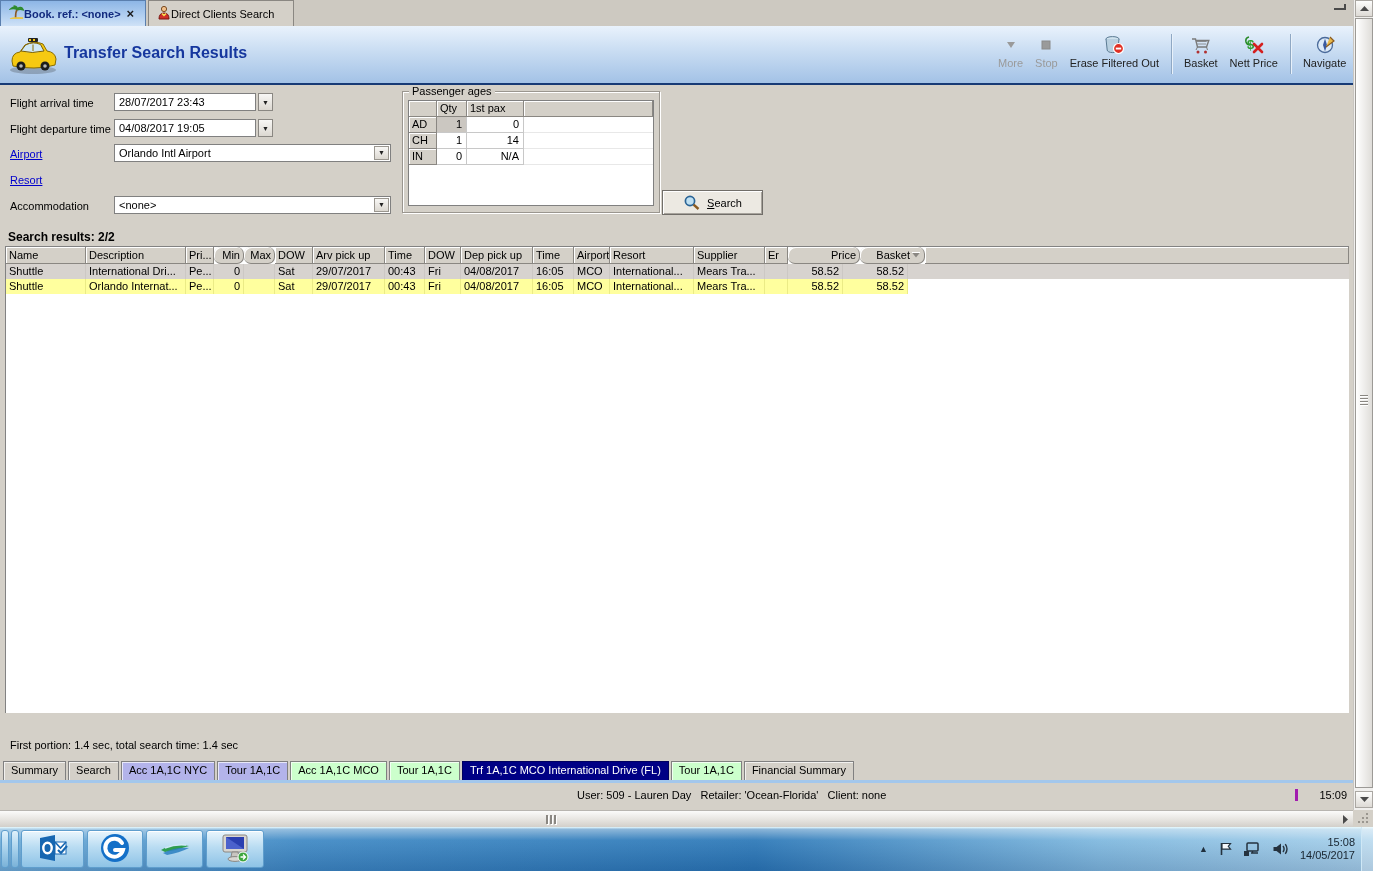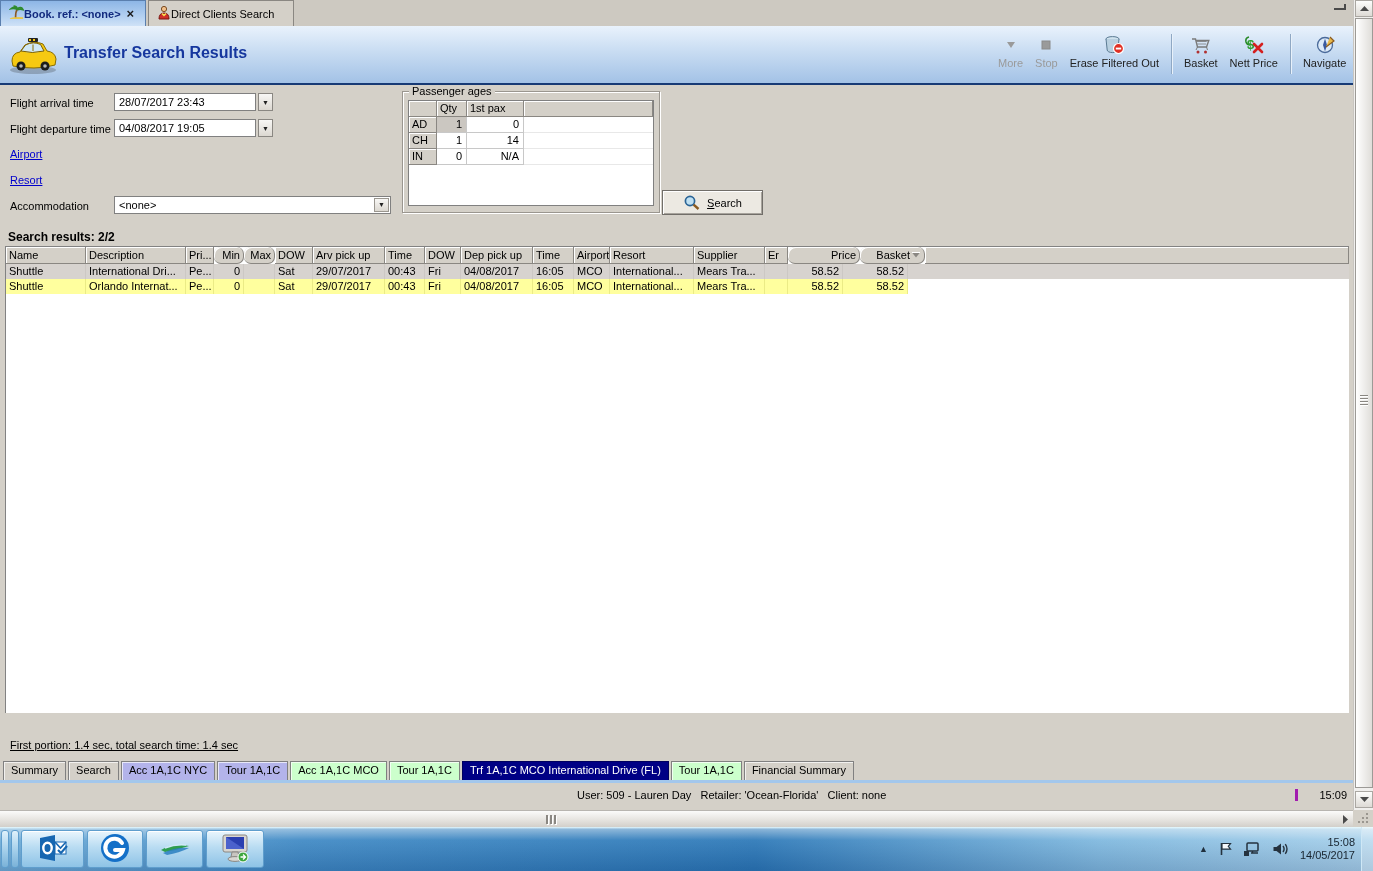--- a/index.html
+++ b/index.html
@@ -82,21 +82,21 @@
   .hc.fill { flex:1; cursor:default; }
   .rrow { display:flex; height:15px; line-height:15px; cursor:pointer; }
   .cell { padding:0 3px; overflow:hidden; white-space:nowrap; }
   .cell.r { text-align:right; }
   .rrow.hl .cell { background:#d7d3cf; border-right:1px solid rgba(0,0,0,0.05); }
   .rrow.hl .fillc { flex:1; background:#d7d3cf; }
   .rrow.yl .cell { background:#ffff9e; border-right:1px solid rgba(120,120,0,0.15); }
   .rrow.yl .fillc { flex:1; background:#fff; }
 
   
-  .timeinfo { position:absolute; left:10px; top:739px;text-decoration:underline; }
+  .timeinfo { position:absolute; left:10px; top:739px; }
   .btabs { position:absolute; left:3px; top:761px; height:20px; display:flex; gap:0; }
   .bt { height:20px; padding:2px 7px 0 7px; border:1px solid #808080; margin-right:2px;
         white-space:nowrap; cursor:pointer; box-shadow:inset 1px 1px 0 rgba(255,255,255,0.7); }
   .bt.gray { background:#d4d0c8; }
   .bt.lavender { background:#b3b3ea; }
   .bt.green { background:#ccffcc; }
   .bt.active { background:#000085; color:#fff; border-color:#000060; box-shadow:none; }
   .blueline { position:absolute; left:0; top:780px; width:1353px; height:3px; background:#a3c7ec; }
   .statusbar { position:absolute; left:0; top:783px; width:1353px; height:27px; background:#d4d0c8; }
   .userinfo { position:absolute; left:577px; top:6px; white-space:pre; }
@@ -254,20 +254,24 @@
     <div class="flabel" style="top:121px;">Flight departure time</div>
     <div class="flabel flink" style="top:146px;">Airport</div>
     <div class="flabel flink" style="top:172px;">Resort</div>
     <div class="flabel" style="top:198px;">Accommodation</div>
 
     <div class="ffield fsm" style="top:93px;">28/07/2017 23:43</div>
     <div class="dbtn" style="left:258px;top:93px;">▼</div>
     <div class="ffield fsm" style="top:119px;">04/08/2017 19:05</div>
     <div class="dbtn" style="left:258px;top:119px;">▼</div>
 
+    <div class="ffield flg" style="top:144px;">
+      <span>Orlando Intl Airport</span>
+      <span class="cbtn">▼</span>
+    </div>
     <div class="ffield flg" style="top:196px;">
       <span>&lt;none&gt;</span>
       <span class="cbtn">▼</span>
     </div>
 
     <div class="paxgroup">
       <div class="paxtitle">Passenger ages</div>
       <div class="paxbox" id="pax-grid">
           <div class="pg-row">
             <div class="pg-h" style="width: 28px;"></div>

